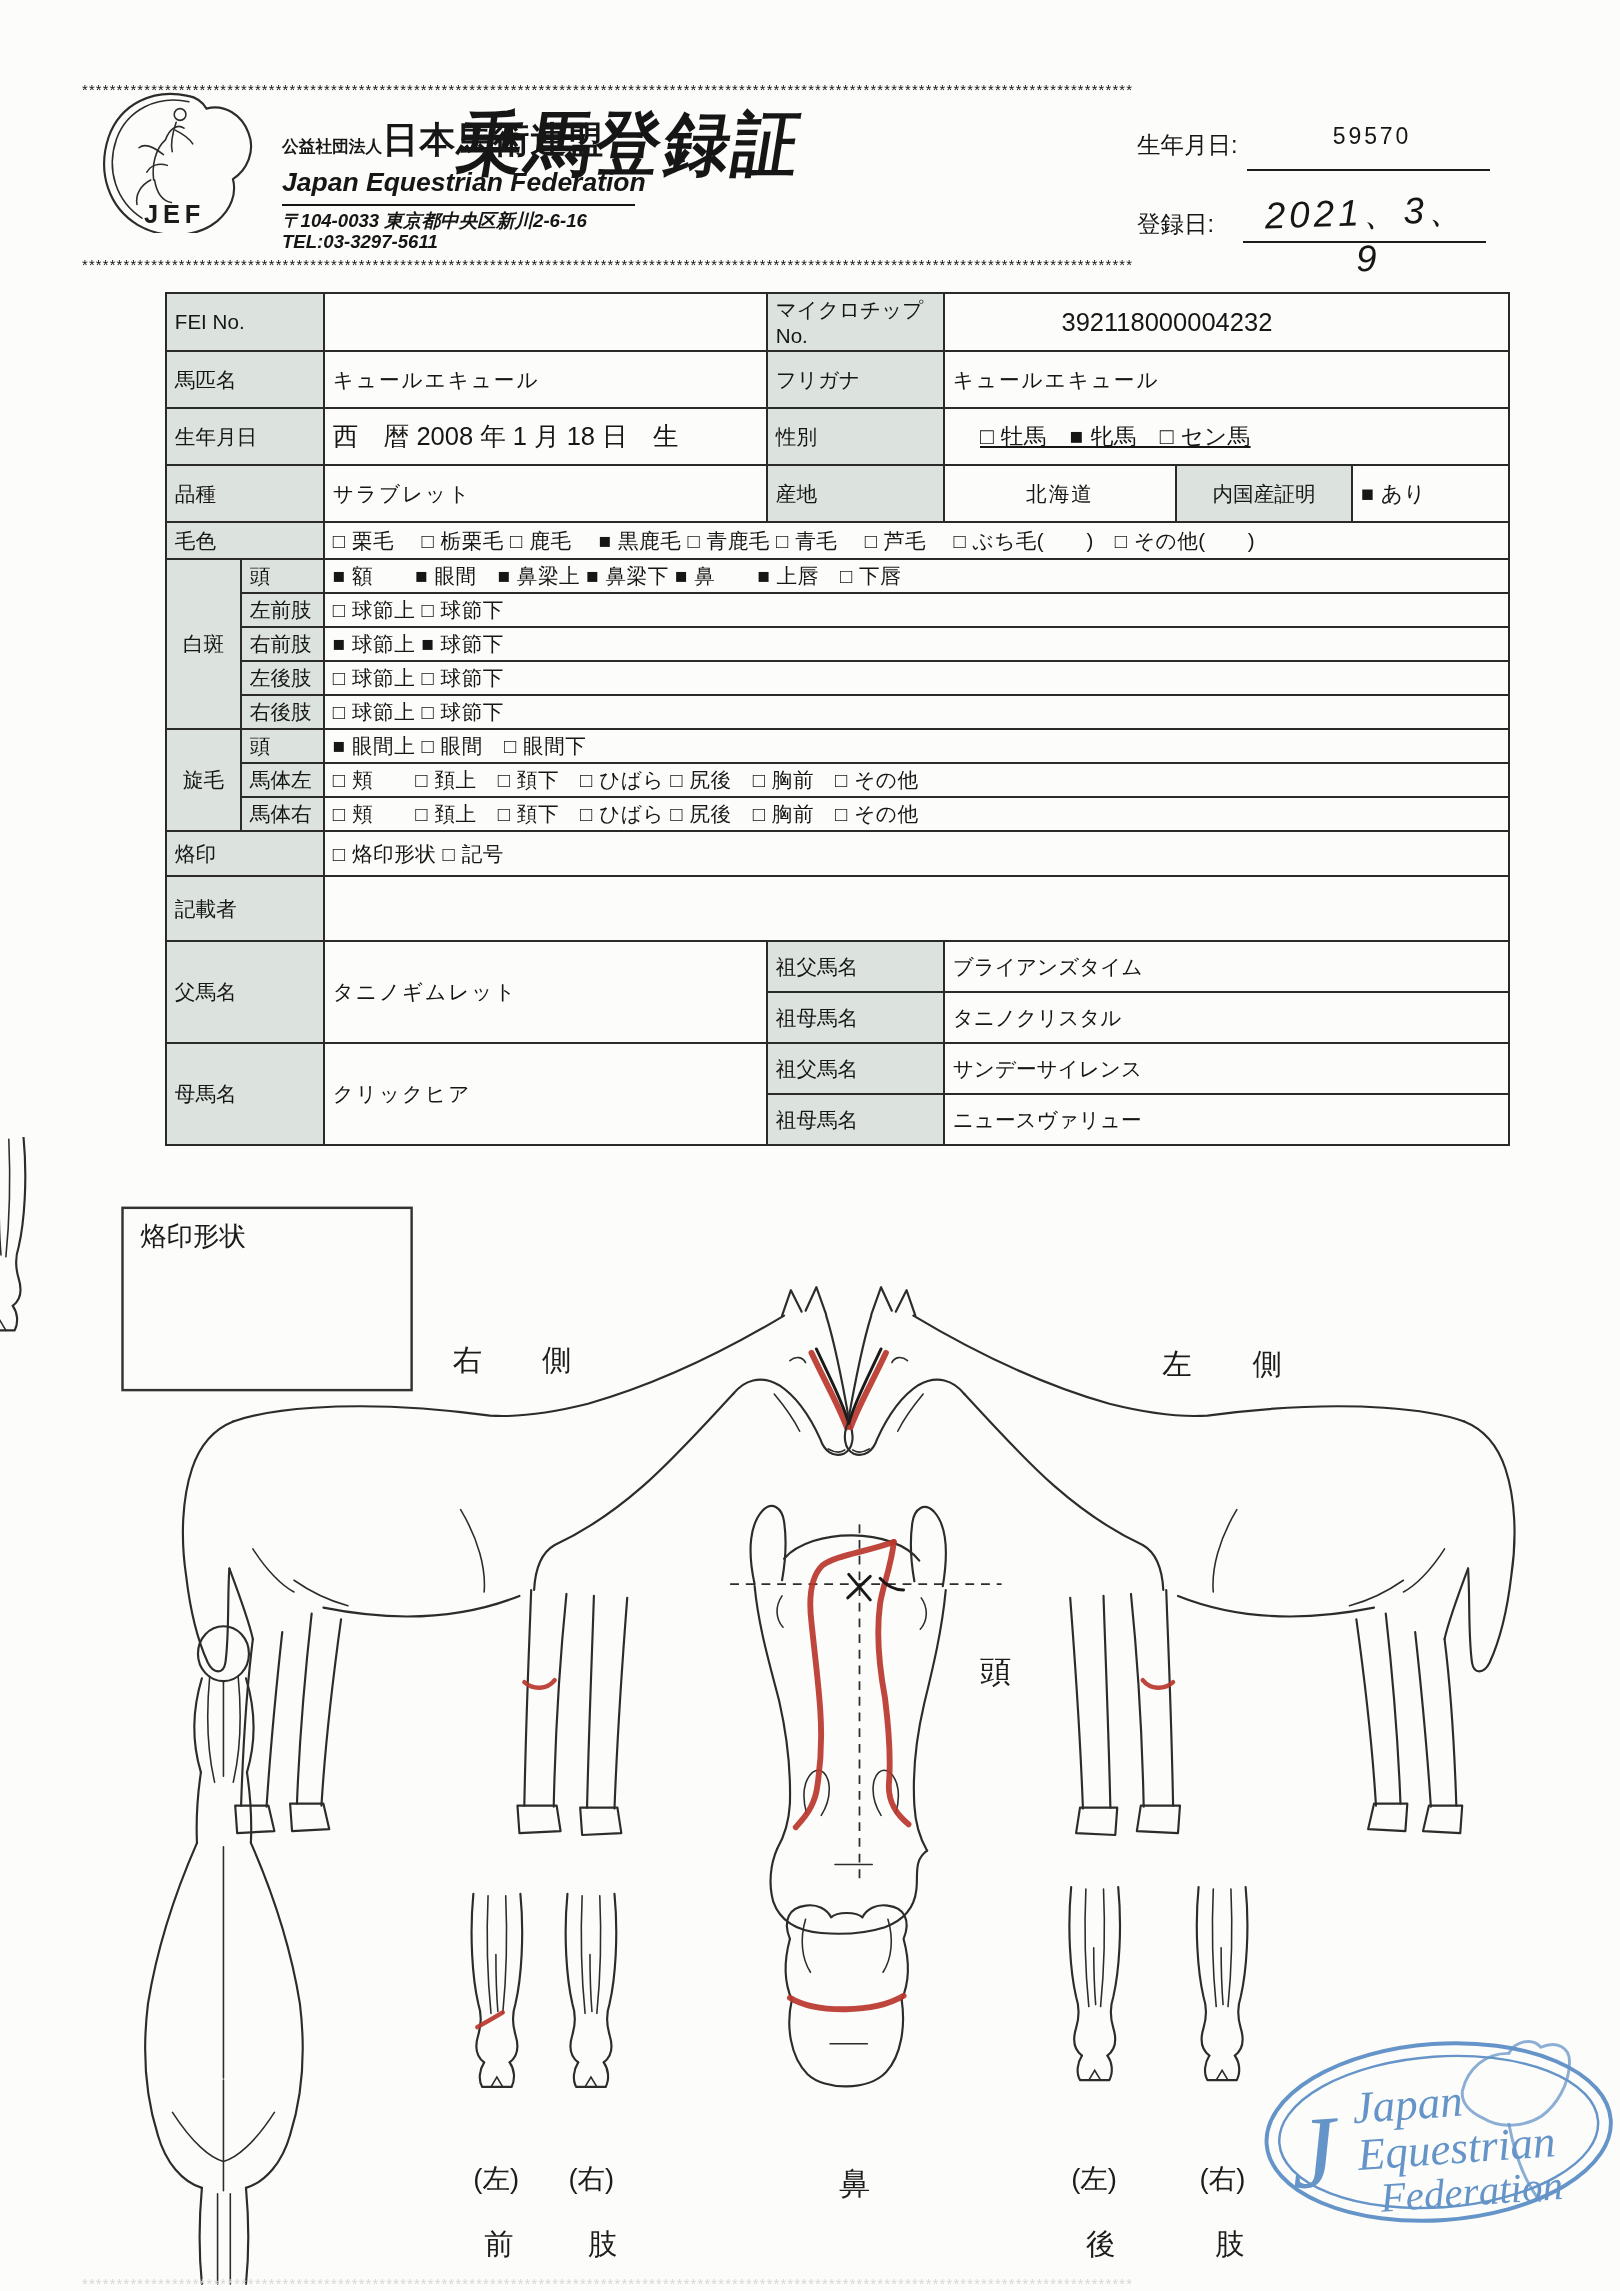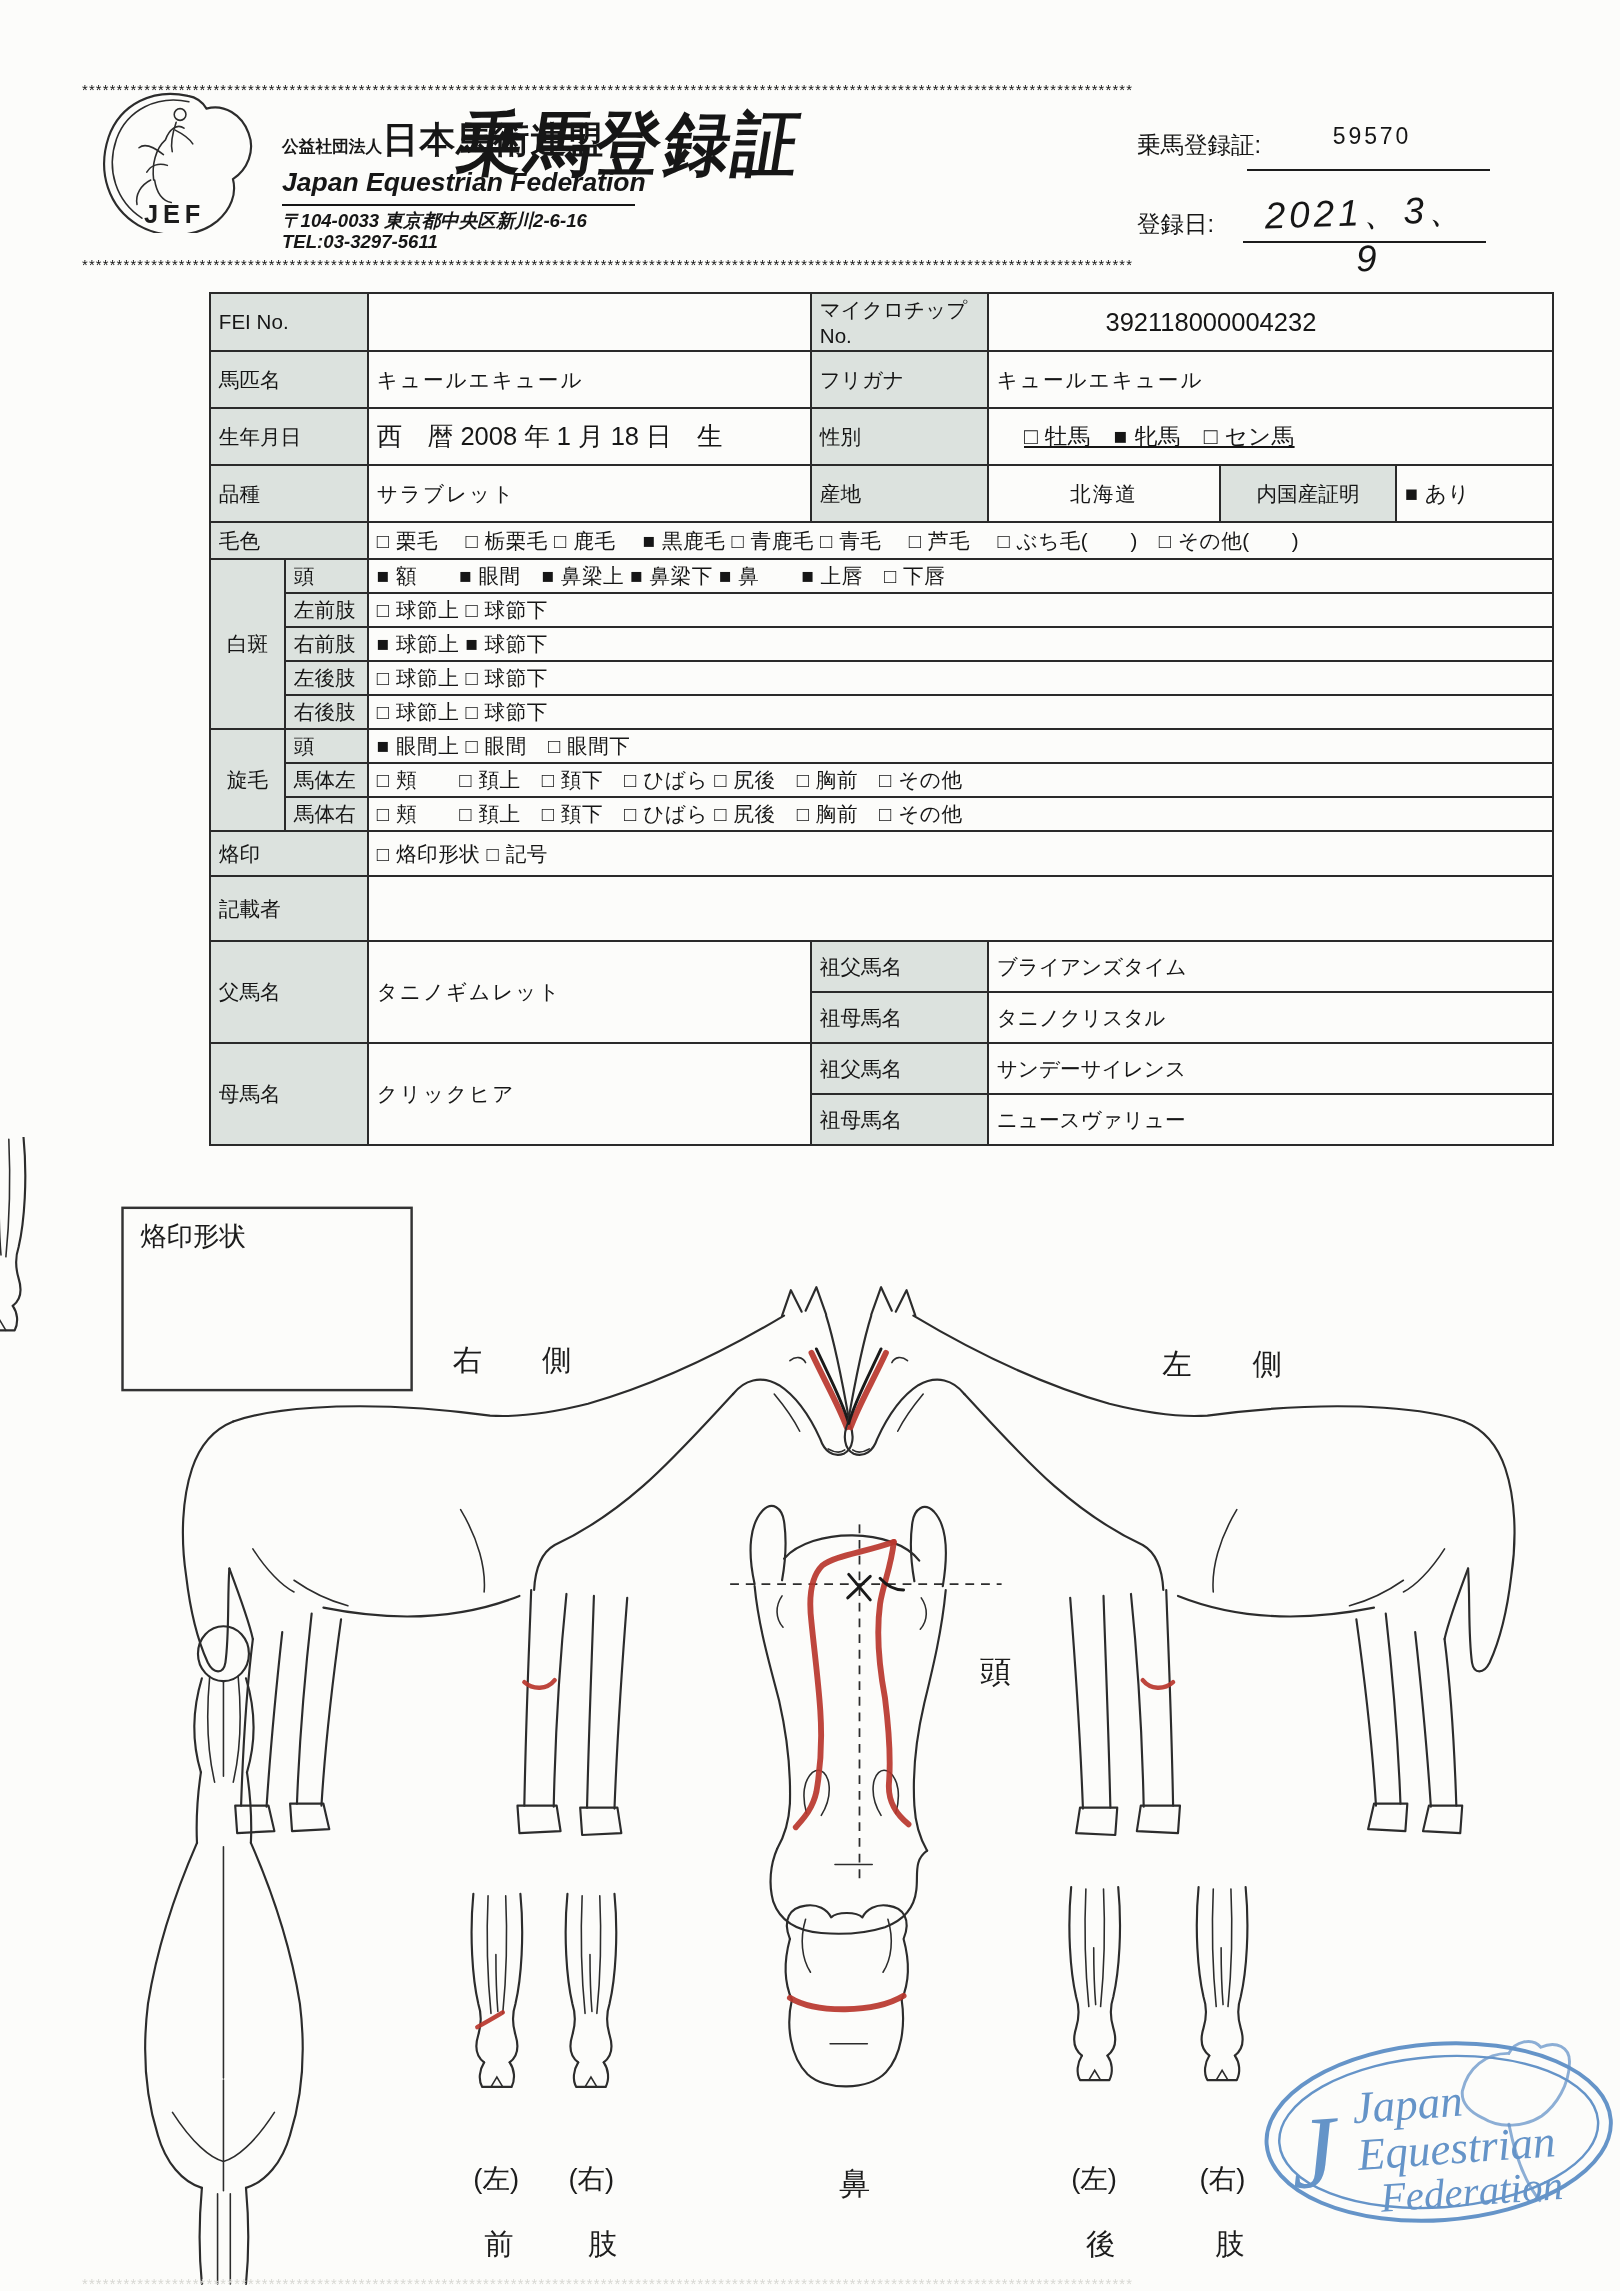--- a/index.html
+++ b/index.html
@@ -16,21 +16,21 @@
   .org-en{font-size:26.5px;font-style:italic;font-weight:bold;margin-top:2px;}
   .org-rule{width:353px;border-top:2.9px solid #151515;margin:5.9px 0 3.9px 0;}
   .org-addr,.org-tel{font-size:18.6px;font-style:italic;font-weight:bold;line-height:1.15;}
   .cert-title{font-size:65px;font-weight:bold;letter-spacing:3.9px;
               transform:skewX(-9deg) scaleY(1.08);transform-origin:left bottom;}
   .reg-label{font-size:23.5px;}
   .reg-no{font-size:23px;letter-spacing:2.9px;}
   .reg-date{font-size:37px;font-style:italic;transform:rotate(-2deg);letter-spacing:3.9px;}
   .u-line{border-top:2px solid #1c1c1c;}
   
-  table.main{border-collapse:collapse;table-layout:fixed;width:1345px;margin-left:44px;}
+  table.main{border-collapse:collapse;table-layout:fixed;width:1345px;}
   table.main td{border:2px solid #2a2a2a;padding:2px 7.8px;overflow:hidden;
                 font-size:20.6px;vertical-align:middle;}
   table.main{border:2.9px solid #222;}
   td.lab{background:#dce2de;font-size:20.6px;}
   td.lab-sm{background:#dce2de;font-size:19.6px;padding:2px 3.9px;}
   td.val{font-size:27.4px;}
   td.val-lg{font-size:29px;letter-spacing:2px;}
   td.opts{font-size:20.6px;letter-spacing:0.5px;}
   tr.r-top{height:57px;}
   tr.r-coat{height:37px;}
@@ -80,21 +80,21 @@
       <span class="org-small">公益社団法人</span><span class="org-name">日本馬術連盟</span>
     </div>
     <div class="org-en">Japan Equestrian Federation</div>
     <div class="org-rule"></div>
     <div class="org-addr">〒104-0033 東京都中央区新川2-6-16</div>
     <div class="org-tel">TEL:03-3297-5611</div>
   </div>
 
   <div class="abs cert-title" style="left:451px;top:104px;">乗馬登録証</div>
 
-  <div class="abs reg-label" style="left:1137px;top:129px;">乗馬登録証:</div>
+  <div class="abs reg-label" style="left:1137px;top:129px;">生年月日:</div>
   <div class="abs reg-no cntr" style="left:1264px;top:123px;width:216px;">59570</div>
   <div class="abs u-line" style="left:1247px;top:169px;width:243px;"></div>
   <div class="abs reg-label" style="left:1137px;top:208px;">登録日:</div>
   <div class="abs reg-date cntr" style="left:1255px;top:188px;width:225px;">2021、3、9</div>
   <div class="abs u-line" style="left:1243px;top:241px;width:243px;"></div>
 
   <div class="abs stars" style="top:257px;">********************************************************************************************************************************************************</div>
 
   <div class="abs" style="left:165px;top:292px;">
     <table class="main">

